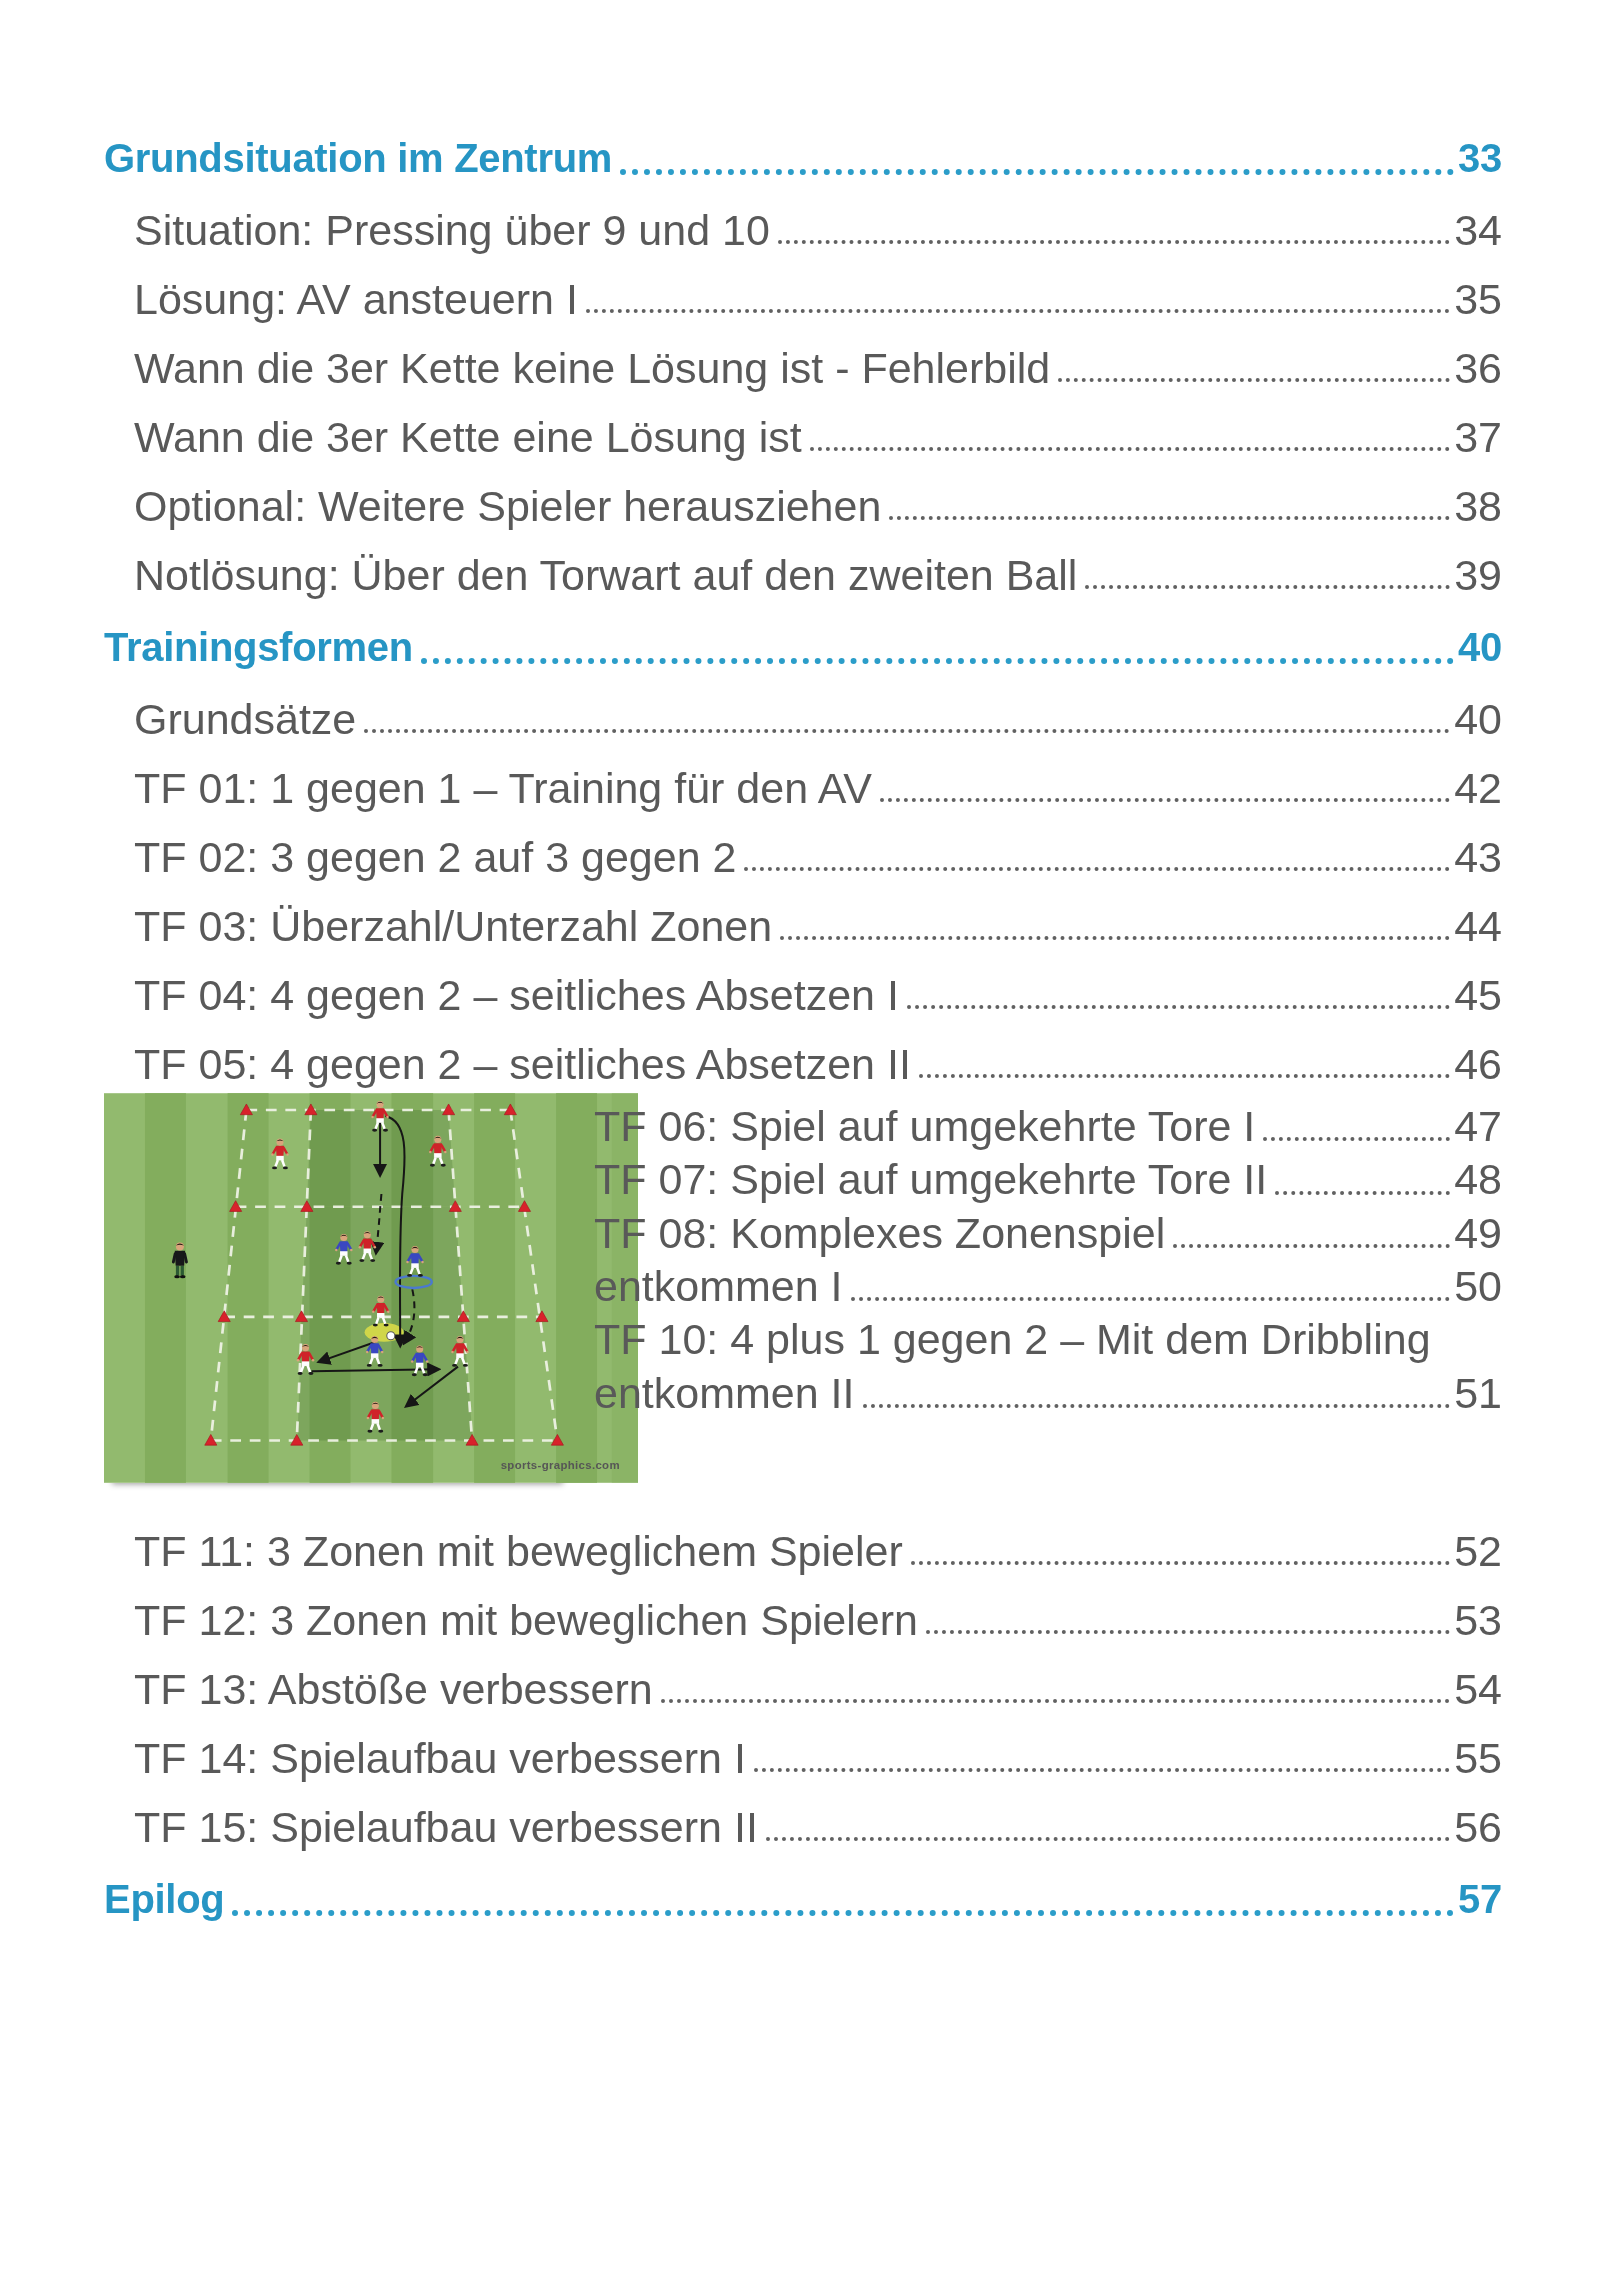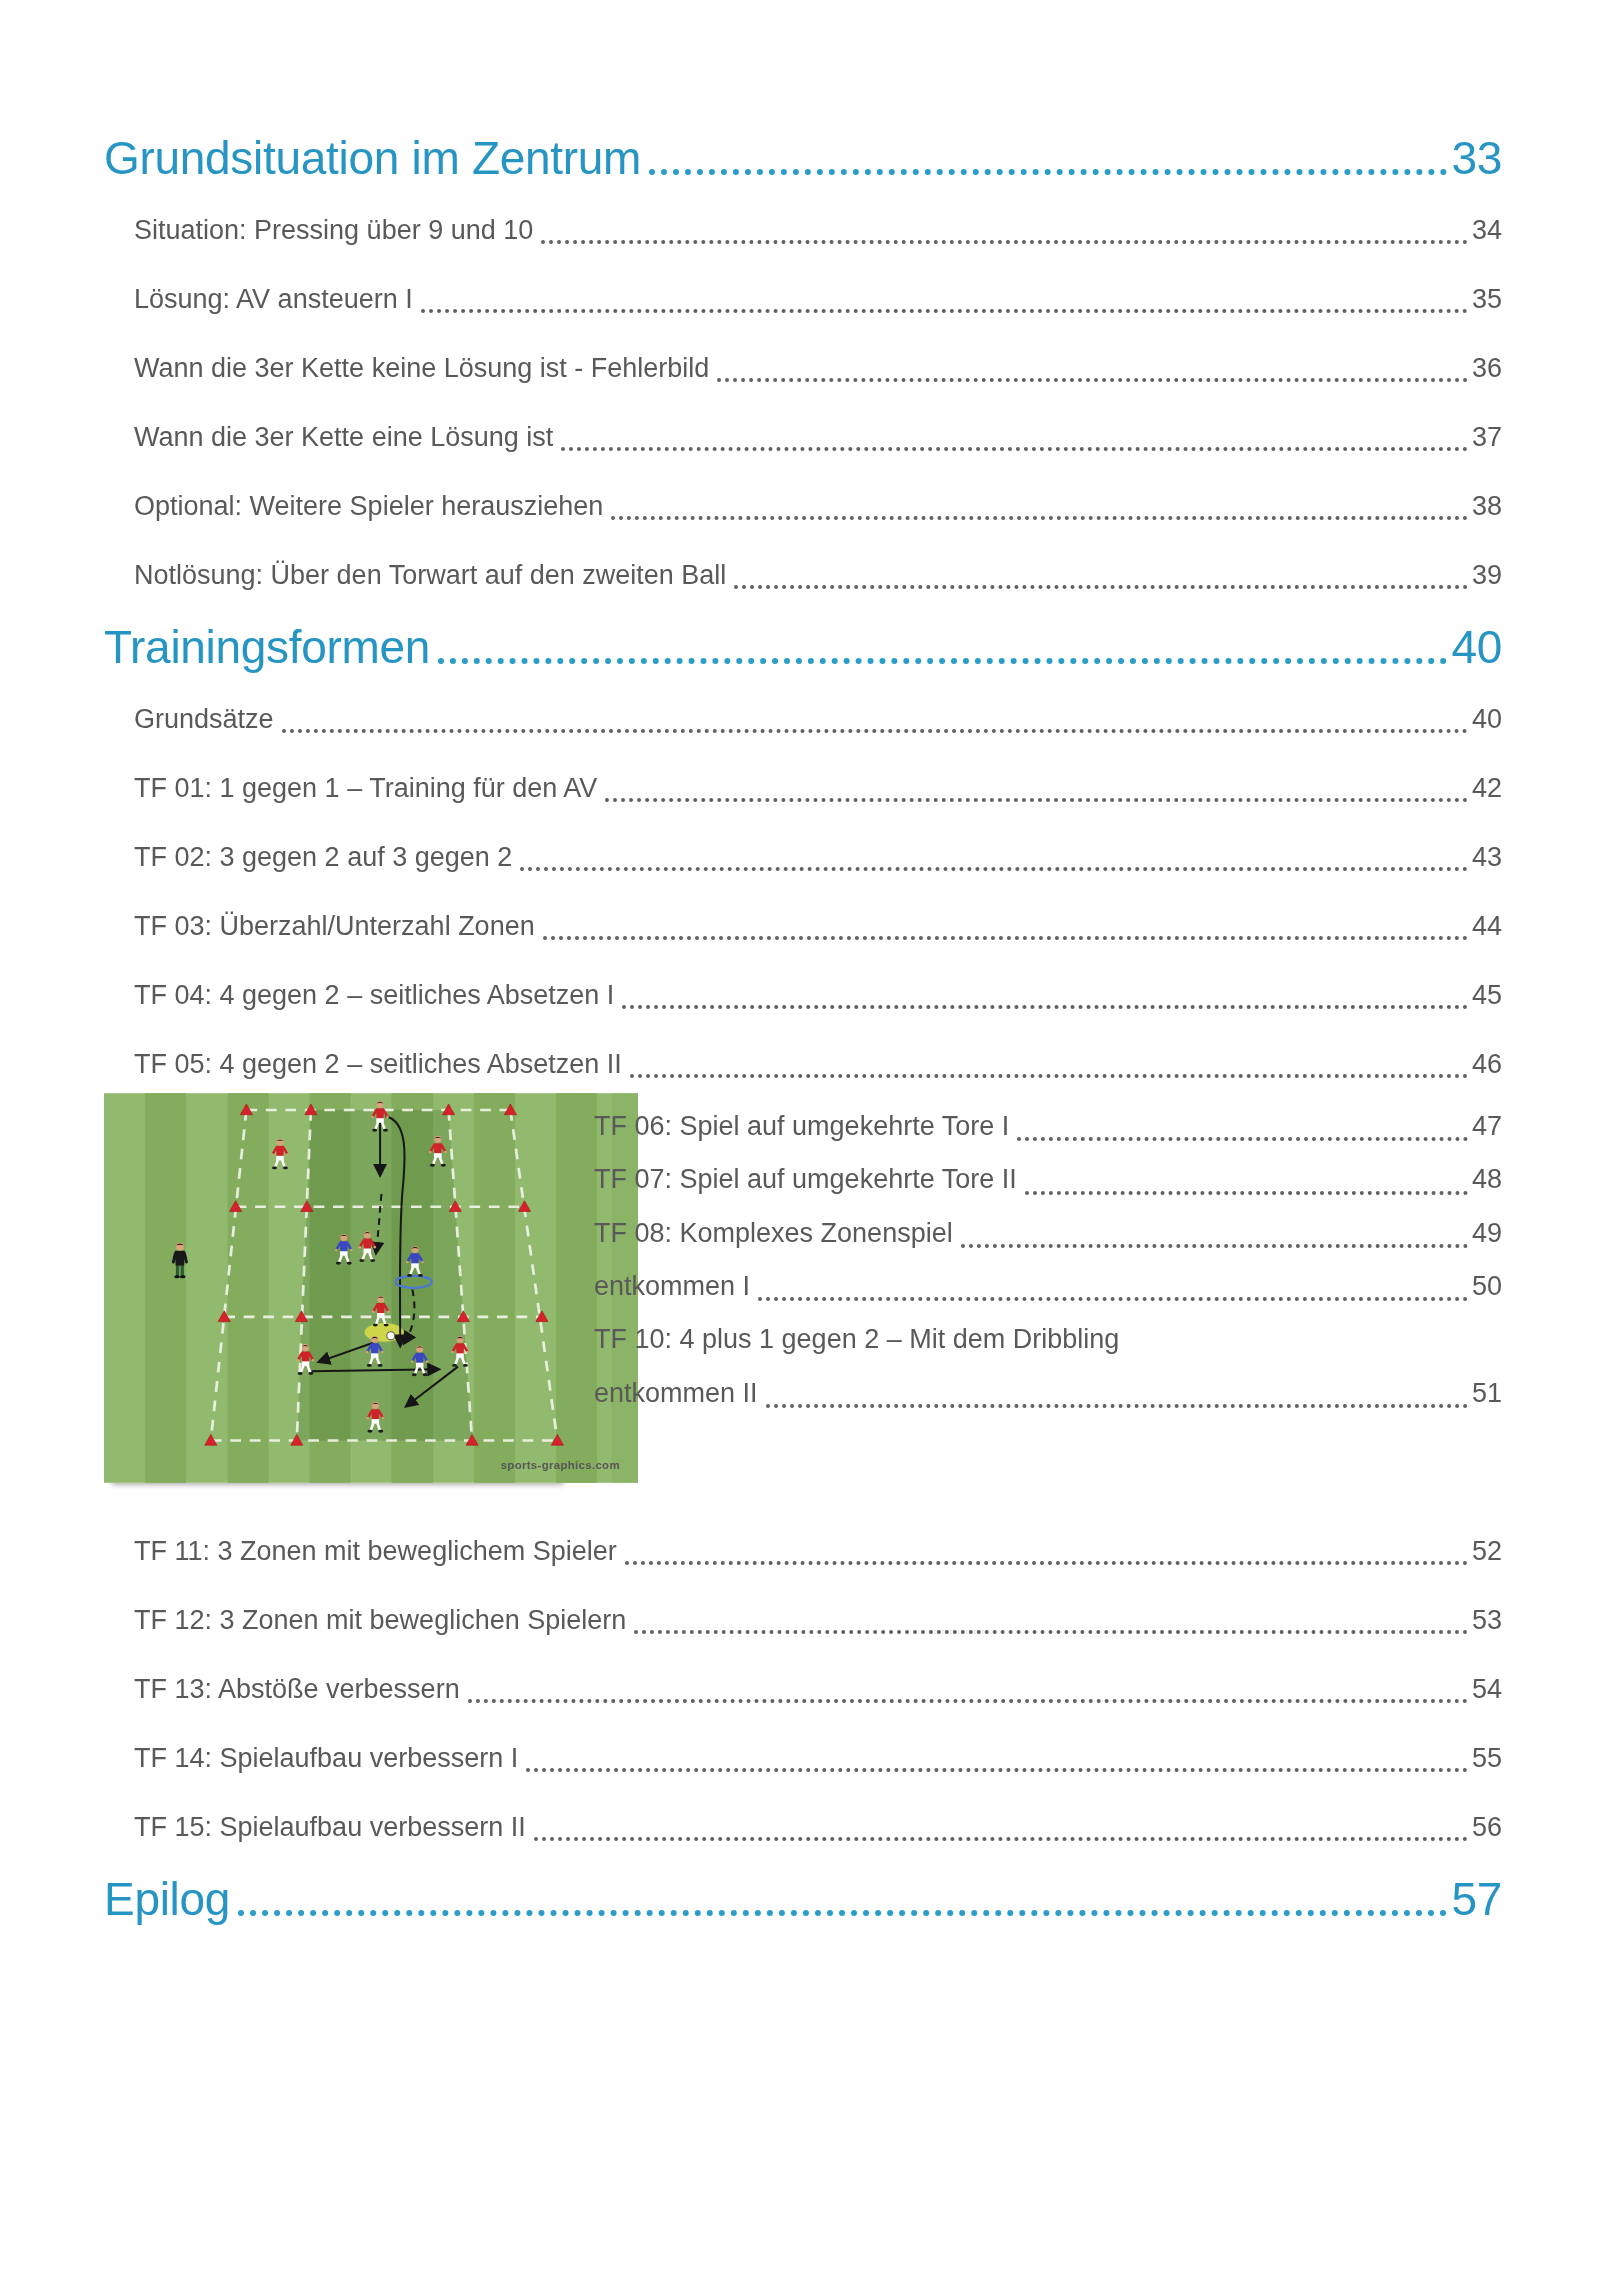--- a/index.html
+++ b/index.html
@@ -3,25 +3,25 @@
 <meta charset="utf-8">
 <style>
   html,body{margin:0;padding:0;background:#ffffff;}
   .page{
     position:relative;width:1618px;height:2295px;background:#ffffff;
     font-family:"Liberation Sans",sans-serif;overflow:hidden;
   }
   .content{position:absolute;left:104px;top:0;width:1398px;padding-top:134px;}
   .row{display:flex;align-items:baseline;}
   .h1row{
-    font-size:46px;line-height:48px;font-weight:normal;color:#2695c4;
+    font-size:40px;line-height:48px;font-weight:bold;color:#2695c4;
     margin:0 0 27px 0;letter-spacing:-0.3px;
   }
   .item{
-    font-size:27px;line-height:42px;color:#595959;
+    font-size:43px;line-height:42px;color:#595959;
     margin:0 0 27px 30px;
   }
   .lbl{white-space:nowrap;}
   .pg{white-space:nowrap;}
   .dots{
     flex:1;align-self:flex-end;min-width:20px;
     margin:0 4px 6.7px 8px;border-bottom:4.7px dotted #616161;
   }
   .h1row .dots{border-bottom:6.7px dotted #2b9dc9;margin-bottom:7.4px;}
   .figure-row{display:flex;margin:-19px 0 47px 0;}

